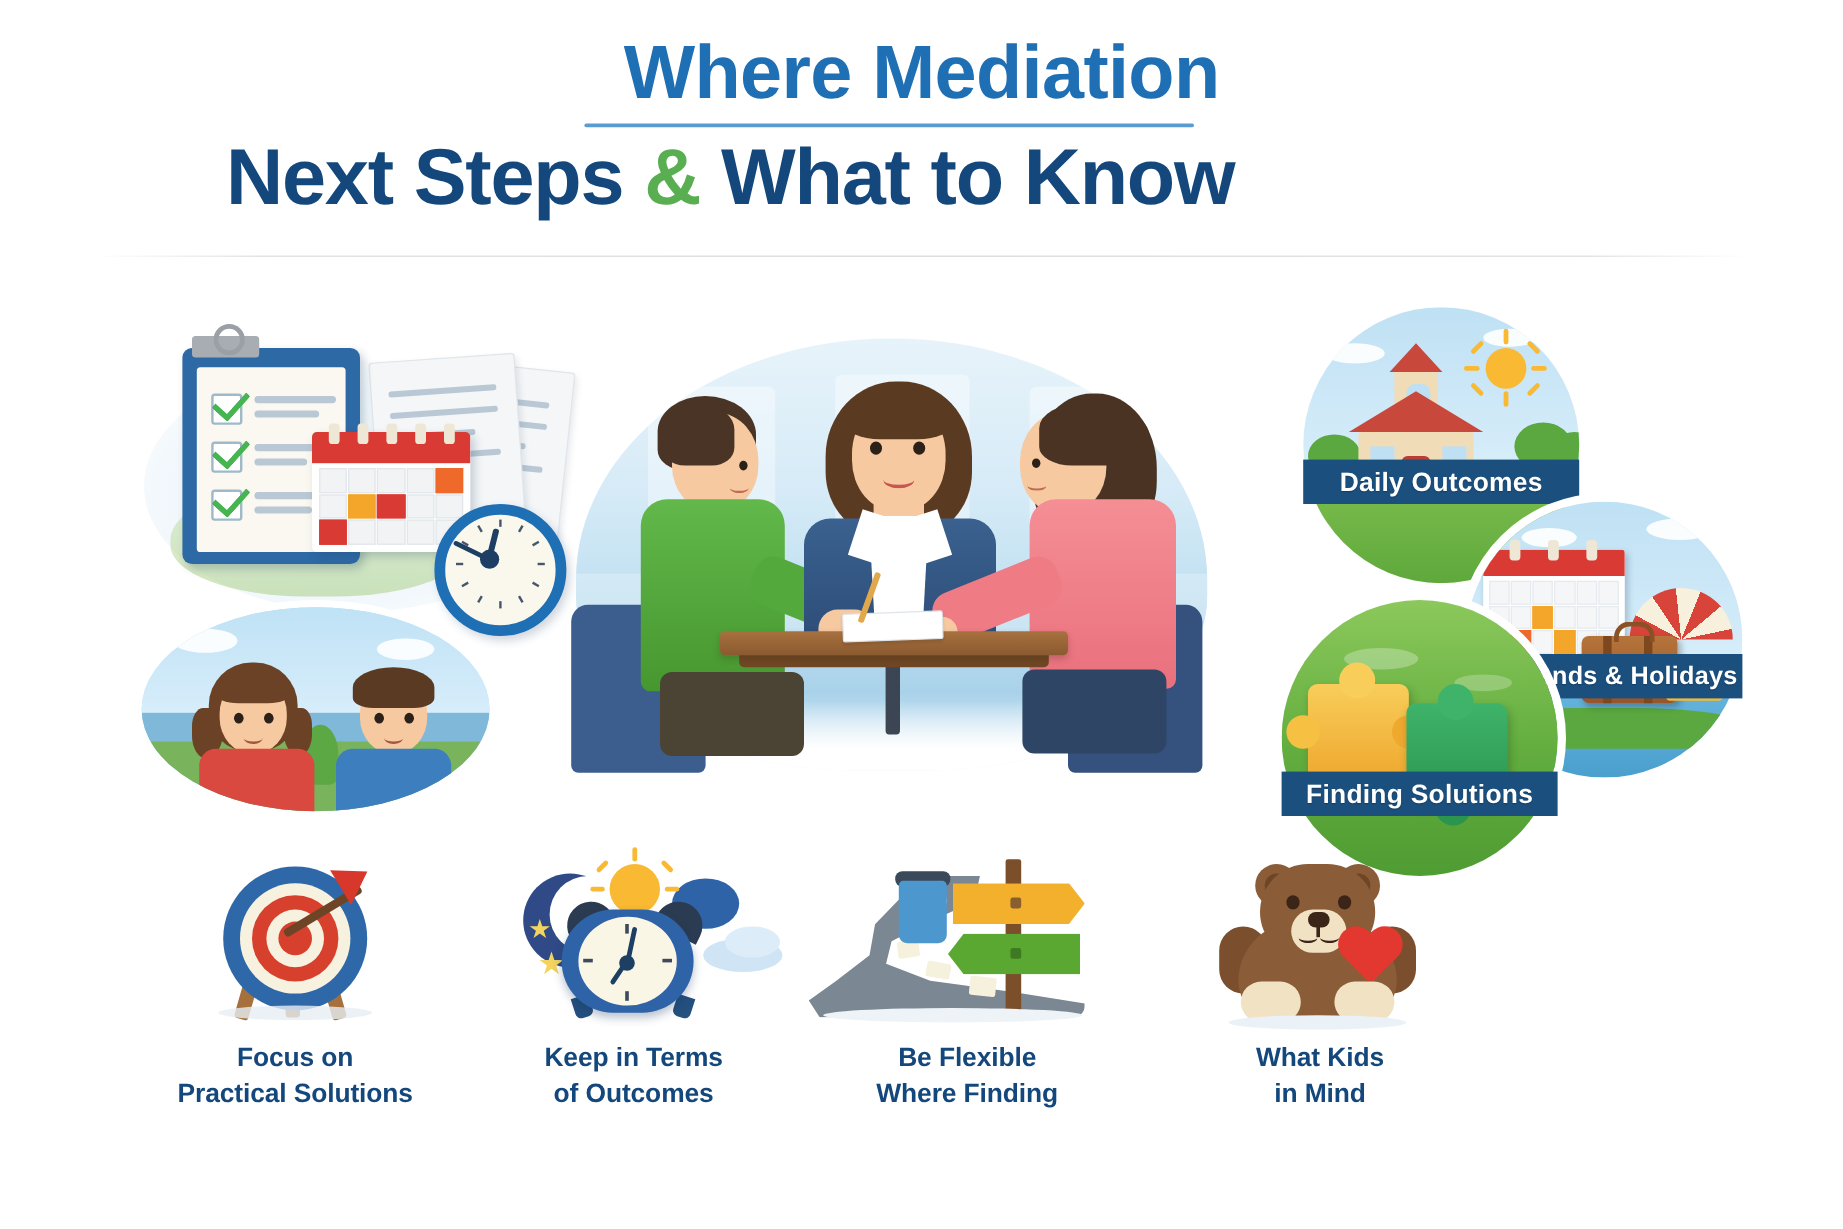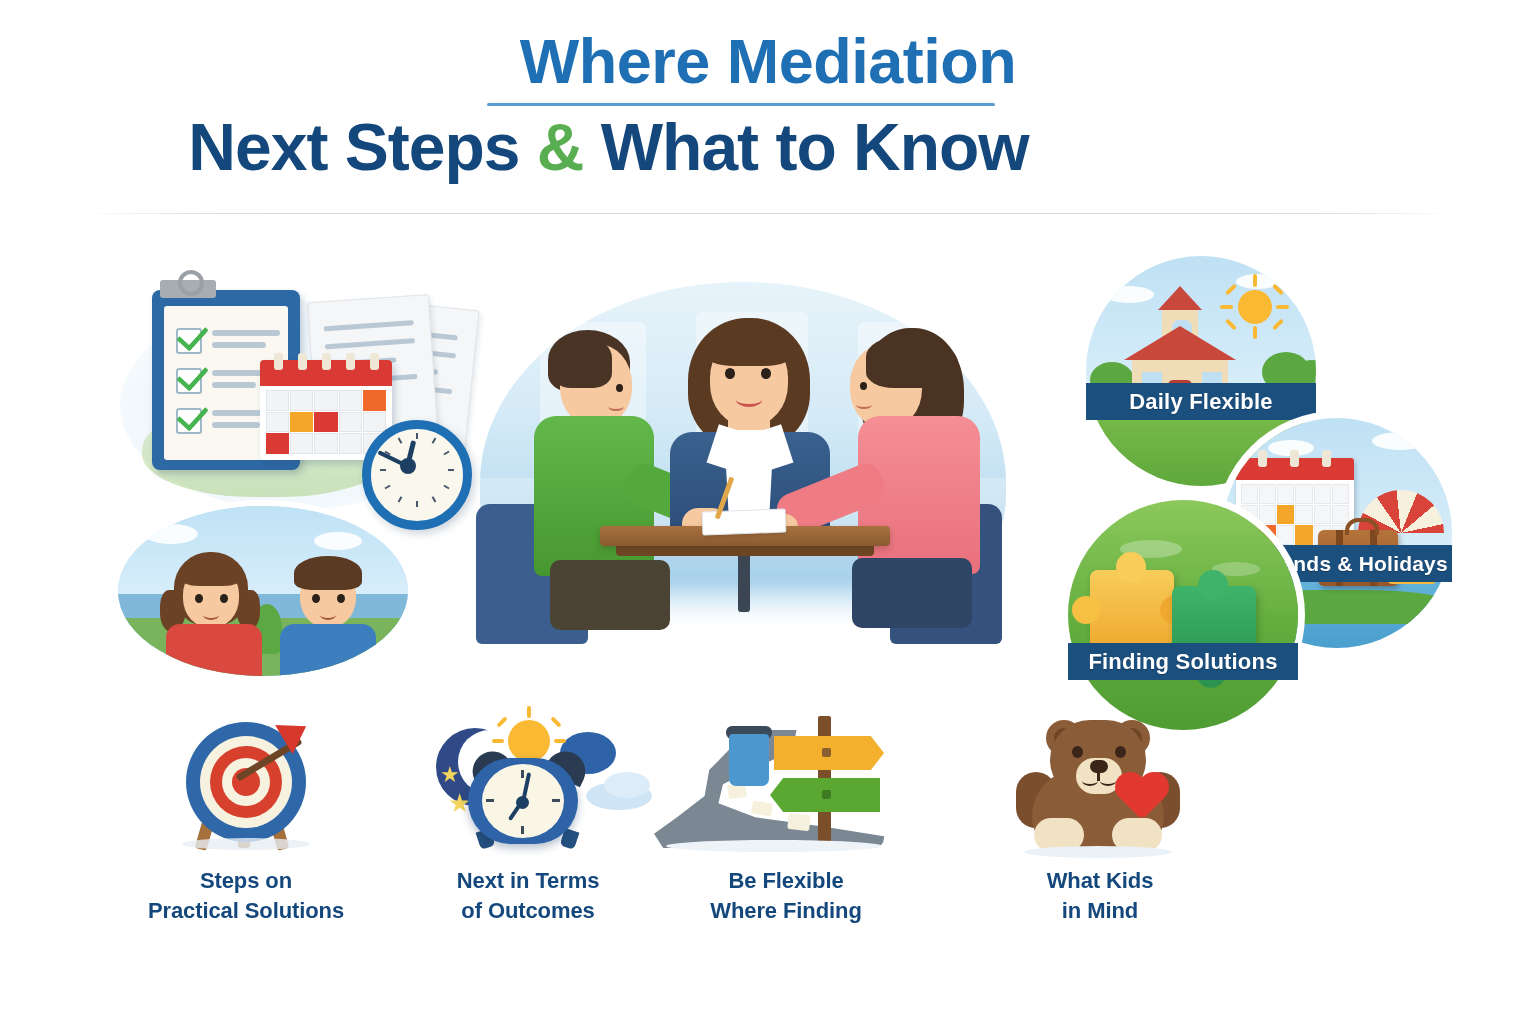--- a/index.html
+++ b/index.html
@@ -206,21 +206,21 @@
 
   
   .tile{position:absolute;width:300px;}
   .tile .icon-slot{position:relative;height:150px;}
   .tile .cap{
     text-align:center;color:#14487c;font-weight:700;font-size:22px;line-height:1.36;
     letter-spacing:-0.1px;margin-top:10px;white-space:pre-line;
   }
   #tile-0{left:96px;top:706px;}
   #tile-1{left:378px;top:706px;}
-  #tile-2{left:636px;top:706px;}
+  #tile-2{left:656px;top:706px;}
   #tile-3{left:950px;top:706px;}
 
   
   .target-ring{position:absolute;border-radius:50%;}
   .t-leg{position:absolute;width:12px;height:40px;background:#a5703c;border-radius:3px;}
   .arrow-shaft{position:absolute;width:74px;height:7px;background:#6d4526;border-radius:3px;transform:rotate(-31deg);}
   .arrow-fletch{position:absolute;width:0;height:0;border-top:17px solid transparent;border-bottom:17px solid transparent;border-left:26px solid #d8382c;}
 
   
   .ac-body{position:absolute;border-radius:50%;background:#2e63a8;box-shadow:0 4px 8px rgba(20,50,90,.3);}
@@ -453,21 +453,21 @@
       <div class="tower-roof" style="left:48px;top:0px;"></div>
       <div class="tower" style="left:52px;top:24px;width:36px;height:38px;"></div>
       <div class="winsq" style="left:60px;top:32px;width:20px;height:16px;border-radius:9px 9px 0 0;"></div>
       <div class="roof" style="left:14px;top:40px;"></div>
       <div class="walls" style="left:22px;top:74px;width:96px;height:48px;"></div>
       <div class="door" style="left:58px;top:94px;width:24px;height:28px;"></div>
       <div class="winsq" style="left:30px;top:84px;width:20px;height:20px;"></div>
       <div class="winsq" style="left:90px;top:84px;width:20px;height:20px;"></div>
     </div>
   </div>
-  <div class="lbl-band band-daily">Daily Flexible</div>
+  <div class="lbl-band band-daily">Daily Outcomes</div>
 
   <div class="rbubble" id="bubble-weekends">
     <div class="rb-sky"></div>
     <div class="cloud" style="left:46px;top:22px;width:46px;height:16px;"></div>
     <div class="cloud" style="left:150px;top:14px;width:56px;height:18px;"></div>
     <div style="position:absolute;left:0;bottom:0;width:100%;height:38%;background:linear-gradient(180deg,#6bb8e0 0%,#4a9fcd 100%);"></div>
     <div style="position:absolute;left:0;bottom:24px;width:100%;height:34px;background:#5aa83f;border-radius:40% 40% 0 0;"></div>
 
     <div class="wcal" style="left:14px;top:40px;width:118px;height:92px;">
       <div class="wcal-head"></div>
@@ -534,21 +534,21 @@
       <div class="t-leg" style="left:142px;top:106px;height:36px;"></div>
       <div class="target-ring" style="left:90px;top:16px;width:120px;height:120px;background:#2e68a8;"></div>
       <div class="target-ring" style="left:104px;top:30px;width:92px;height:92px;background:#f7f1e0;"></div>
       <div class="target-ring" style="left:114px;top:40px;width:72px;height:72px;background:#d8402e;"></div>
       <div class="target-ring" style="left:126px;top:52px;width:48px;height:48px;background:#f7f1e0;"></div>
       <div class="target-ring" style="left:136px;top:62px;width:28px;height:28px;background:#d8402e;"></div>
       <div class="arrow-shaft" style="left:136px;top:50px;"></div>
       <div class="arrow-fletch" style="left:186px;top:10px;transform:rotate(-31deg);"></div>
       <div style="position:absolute;left:86px;top:132px;width:128px;height:12px;background:#e7eef4;border-radius:50%;opacity:.8;"></div>
     </div>
-    <div class="cap"><span>Steps on</span><br><span>Practical Solutions</span></div>
+    <div class="cap"><span>Focus on</span><br><span>Practical Solutions</span></div>
   </div>
 
   <div class="tile" id="tile-1">
     <div class="icon-slot">
       <div class="moon" style="left:58px;top:22px;"></div>
       <div class="moon-cut" style="left:80px;top:24px;"></div>
       <div class="star" style="left:62px;top:58px;">★</div>
       <div class="star" style="left:70px;top:84px;font-size:26px;">★</div>
       <div class="cloud" style="left:208px;top:76px;width:66px;height:28px;background:#cfe4f4;opacity:1;"></div>
       <div class="cloud" style="left:226px;top:66px;width:46px;height:26px;background:#dcecf8;opacity:1;"></div>
@@ -566,21 +566,21 @@
       <div class="ac-body" style="left:90px;top:52px;width:110px;height:86px;border-radius:52px;"></div>
       <div class="ac-face" style="left:104px;top:58px;width:82px;height:74px;"></div>
       <div style="position:absolute;left:143px;top:64px;width:3px;height:8px;background:#3c4a5c;"></div>
       <div style="position:absolute;left:143px;top:120px;width:3px;height:8px;background:#3c4a5c;"></div>
       <div style="position:absolute;left:108px;top:93px;width:8px;height:3px;background:#3c4a5c;"></div>
       <div style="position:absolute;left:174px;top:93px;width:8px;height:3px;background:#3c4a5c;"></div>
       <div class="hand" style="position:absolute;width:4px;height:30px;left:143px;top:66px;background:#1d3f63;border-radius:2px;transform-origin:bottom center;transform:rotate(12deg);"></div>
       <div class="hand" style="position:absolute;width:4px;height:24px;left:143px;top:94px;background:#1d3f63;border-radius:2px;transform-origin:top center;transform:rotate(34deg);"></div>
       <div style="position:absolute;left:138px;top:90px;width:13px;height:13px;border-radius:50%;background:#1d3f63;"></div>
     </div>
-    <div class="cap"><span>Next in Terms</span><br><span>of Outcomes</span></div>
+    <div class="cap"><span>Keep in Terms</span><br><span>of Outcomes</span></div>
   </div>
 
   <div class="tile" id="tile-2">
     <div class="icon-slot">
       <div class="road" style="left:18px;top:24px;width:230px;height:118px;
         background:#7b8793;
         clip-path:polygon(40% 0%,62% 0%,60% 18%,44% 32%,30% 46%,28% 62%,44% 74%,74% 82%,100% 90%,100% 100%,4% 100%,0% 88%,10% 74%,22% 56%,24% 34%,34% 14%);"></div>
       <div class="dash" style="left:120px;top:32px;width:12px;height:16px;transform:rotate(-12deg);"></div>
       <div class="dash" style="left:104px;top:54px;width:14px;height:16px;transform:rotate(-28deg);"></div>
       <div class="dash" style="left:92px;top:78px;width:18px;height:14px;transform:rotate(-8deg);"></div>

